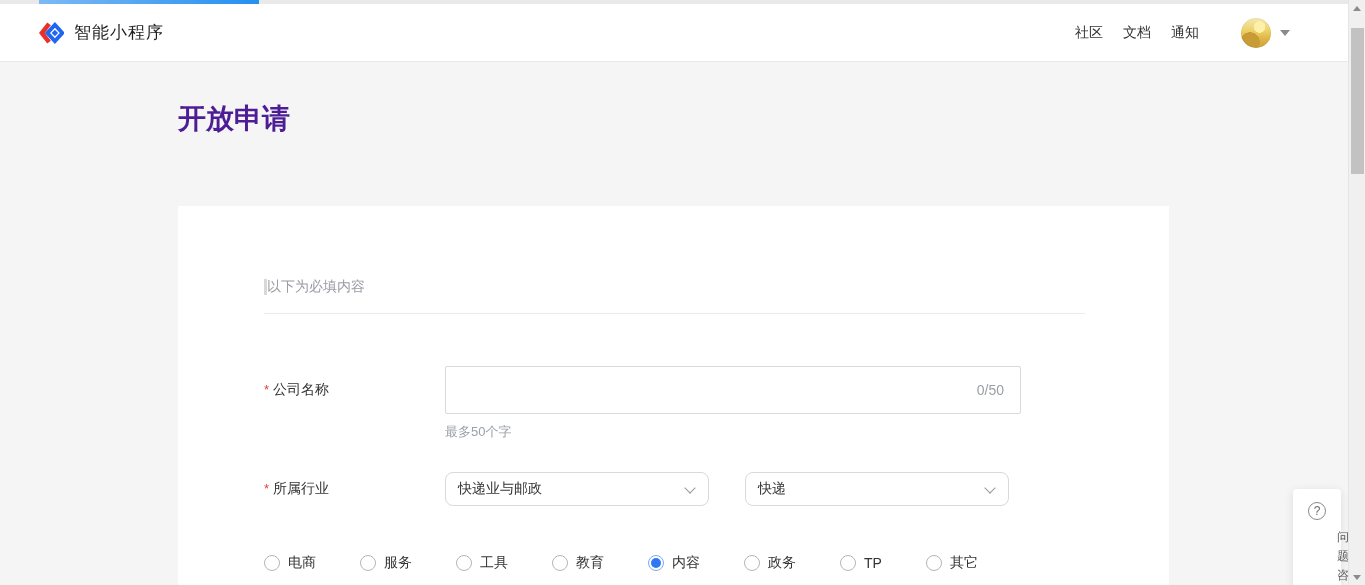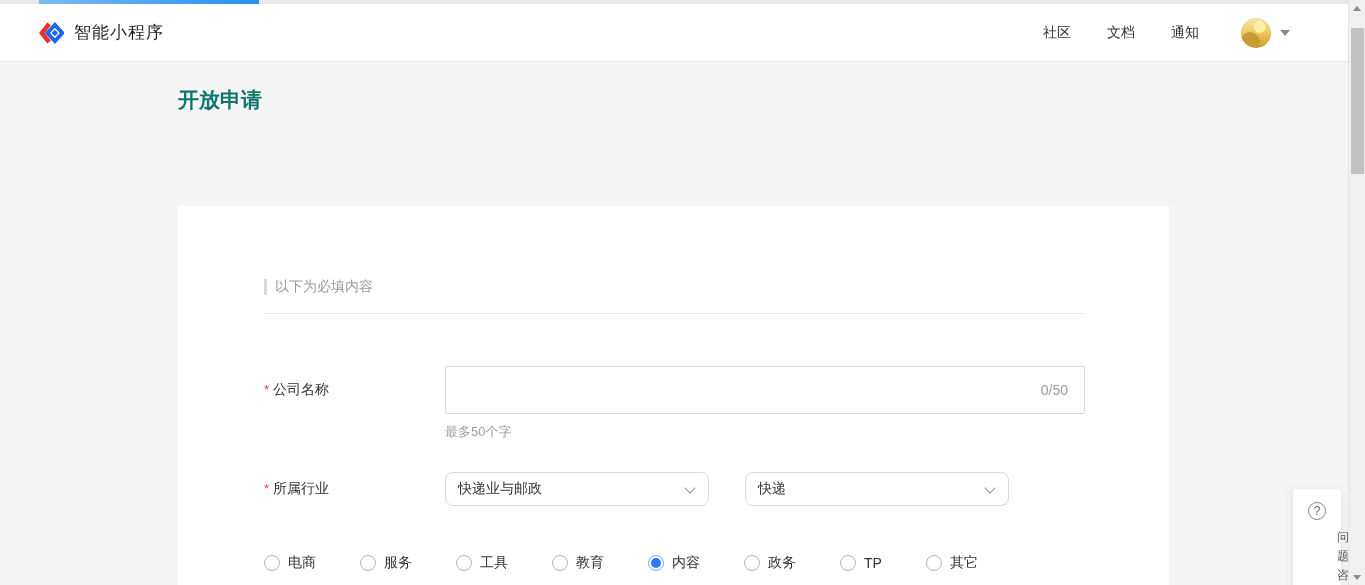--- a/index.html
+++ b/index.html
@@ -15,52 +15,52 @@
   
   .top-strip { position:absolute; left:0; top:0; width:1348px; height:4px; background:#e9e9e9; z-index:30; }
   .progress-bar { position:absolute; left:39px; top:0; height:4px; width:220px;
     background:linear-gradient(90deg,#7db9f4,#2490f0); }
 
   
   .header { position:absolute; left:0; top:4px; width:1348px; height:58px; background:#fff;
     border-bottom:1px solid #e8e8e8; display:flex; align-items:center; z-index:20; }
   .brand { display:flex; align-items:center; gap:10px; margin-left:38px; cursor:pointer; }
   .brand-name { font-size:17px; font-weight:500; color:#1f1f1f; letter-spacing:1px; }
-  .nav { display:flex; align-items:center; gap:36px; margin-left:auto; }
+  .nav { display:flex; align-items:center; gap:20px; margin-left:auto; }
   .nav-item { font-size:14px; color:#333; cursor:pointer; }
   .user { display:flex; align-items:center; gap:9px; margin-left:42px; margin-right:58px; cursor:pointer; }
   .avatar { width:30px; height:30px; border-radius:50%;
     background:
       radial-gradient(circle at 62% 30%, #fdf0a8 0 20%, rgba(0,0,0,0) 21%),
       radial-gradient(circle at 30% 80%, #c79b35 0 30%, rgba(0,0,0,0) 31%),
       linear-gradient(180deg,#f5e9b4 0%,#eccf62 45%,#ddb246 72%,#cfa238 100%);
     box-shadow:inset 0 0 0 1px rgba(0,0,0,0.05); }
   .caret-down { width:0; height:0; border-left:5px solid transparent; border-right:5px solid transparent;
     border-top:6px solid #8a8a8a; }
 
   
-  .page-title { position:absolute; left:178px; top:86px; font-size:21px; font-weight:600; color:#0f766e; }
+  .page-title { position:absolute; left:178px; top:100px; font-size:28px; font-weight:600; color:#4c1d95; }
   .notice { position:absolute; left:178px; top:156px; display:flex; align-items:center; gap:10px;
     font-size:14px; color:#4a4a50; }
   .notice a { color:#3e71f1; text-decoration:underline; cursor:pointer; }
 
   
   .card { position:absolute; left:178px; top:206px; width:991px; height:500px; background:#fff;
     padding:72px 84px 0 86px; }
-  .section-head { display:flex; align-items:center; gap:8px; font-size:14px; color:#9b9ba3; }
+  .section-head { display:flex; align-items:center; gap:0; font-size:14px; color:#9b9ba3; }
   .section-bar { width:3px; height:16px; background:#d8d8d8; }
   .divider { border-bottom:1px solid #ebebeb; margin-top:17px; }
 
   .form-row { display:flex; }
   .row-label { width:181px; font-size:14px; color:#333; flex-shrink:0; }
   .req { color:#e34242; margin-right:4px; font-size:13px; }
 
   .row-company { margin-top:52px; }
   .row-company .row-label { padding-top:15px; }
-  .input-wrap { position:relative; width:640px; height:48px; border:1px solid #d9d9d9; border-radius:2px; background:#fff; }
+  .input-wrap { position:relative; width:576px; height:48px; border:1px solid #d9d9d9; border-radius:2px; background:#fff; }
   .text-input { width:100%; height:100%; border:none; outline:none; padding:0 70px 0 16px; font-size:14px;
     color:#333; font-family:inherit; background:transparent; }
   .char-counter { position:absolute; right:16px; top:50%; transform:translateY(-50%); font-size:14px; color:#9aa0a6; }
   .hint { margin-top:9px; font-size:13px; color:#9aa0a6; }
 
   .row-industry { margin-top:31px; }
   .row-industry .row-label { padding-top:8px; }
   .selects { display:flex; gap:36px; }
   .select-box { position:relative; width:264px; height:34px; border:1px solid #d9d9d9; border-radius:8px;
     display:flex; align-items:center; padding:0 30px 0 12px; font-size:14px; color:#333; background:#fff; cursor:pointer; }

